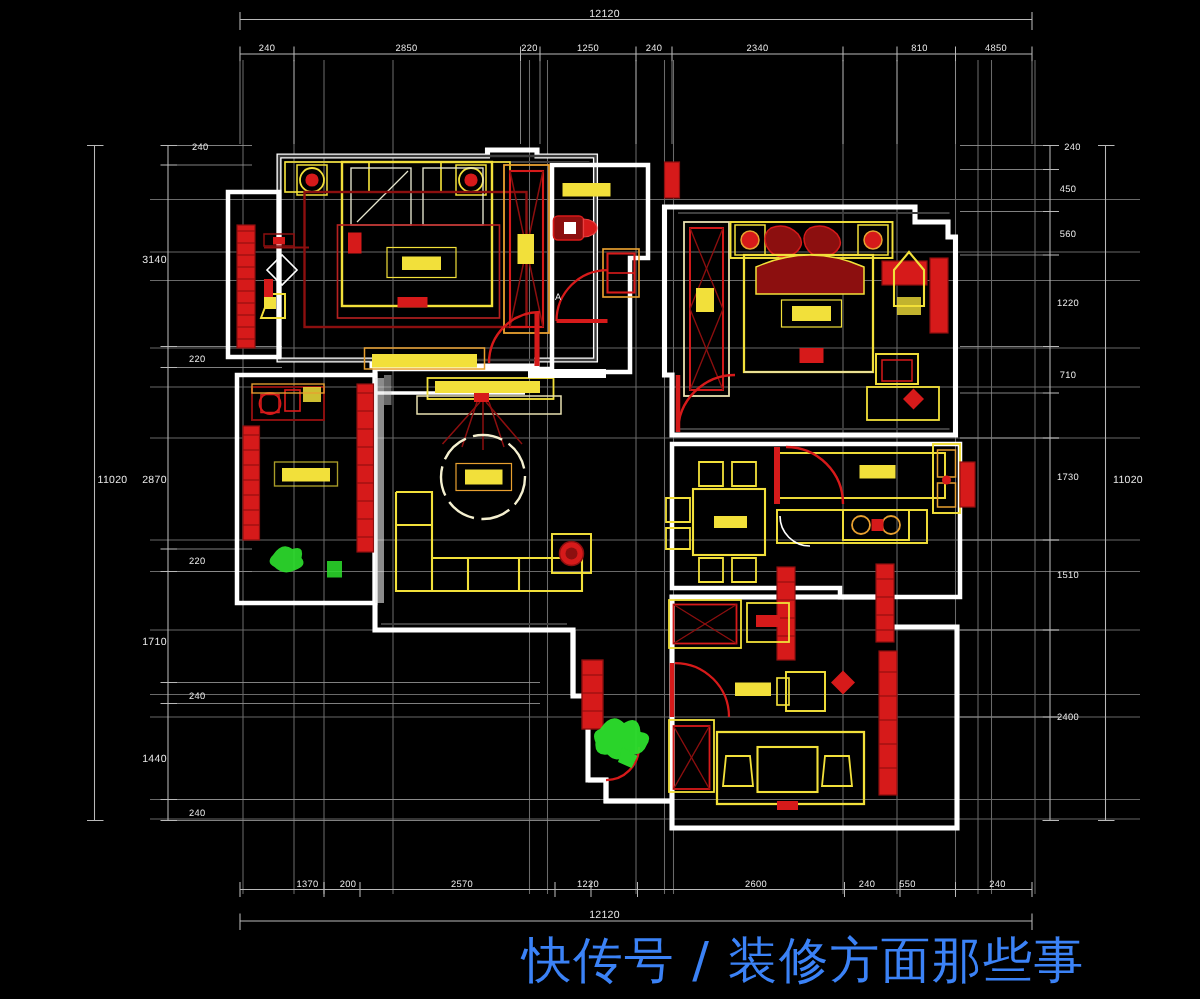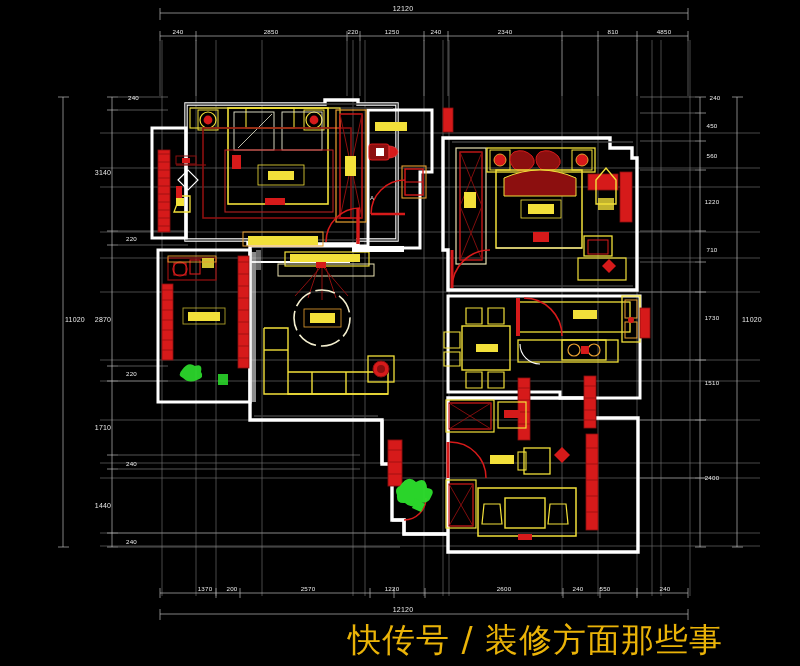--- a/index.html
+++ b/index.html
@@ -10,21 +10,21 @@
   #stage{position:absolute;inset:0;width:800px;height:666px;}
   svg{display:block;}
   .dimtxt{
     font-family:"Liberation Sans",sans-serif;
     font-size:7px;fill:#e8e8e8;letter-spacing:.2px;
   }
   .dimtxt.small{font-size:6.2px;}
   .watermark{
     position:absolute;left:348px;top:618px;
     font-family:"DejaVu Sans",sans-serif;
-    font-size:33px;color:#eab308;white-space:nowrap;
+    font-size:33px;color:#3b82f6;white-space:nowrap;
     letter-spacing:1px;
     text-shadow:0 0 2px rgba(0,0,0,.9);
   }
 </style>
 </head>
 <body>
 
 <div id="stage">
 <svg width="800" height="666" viewBox="0 0 800 666" shape-rendering="geometricPrecision">
 

